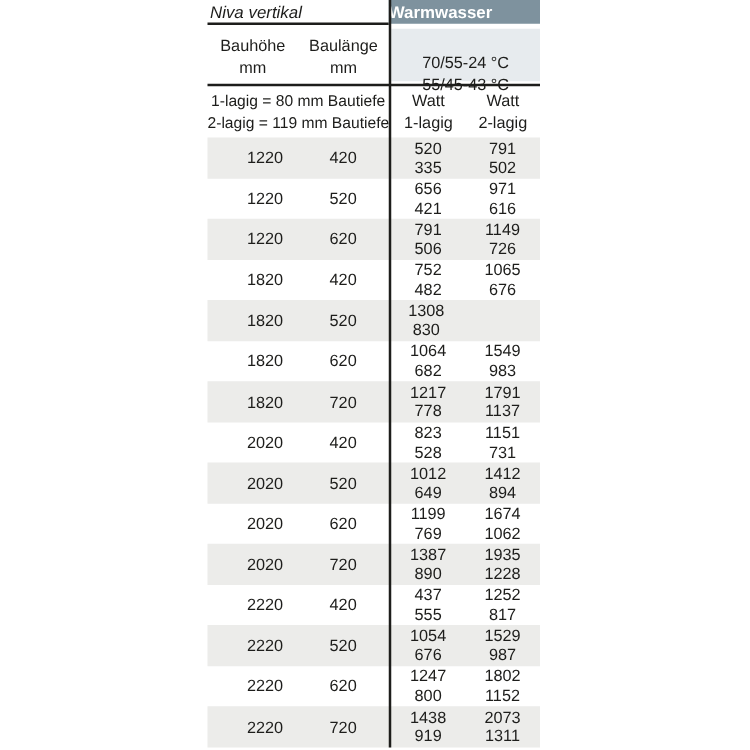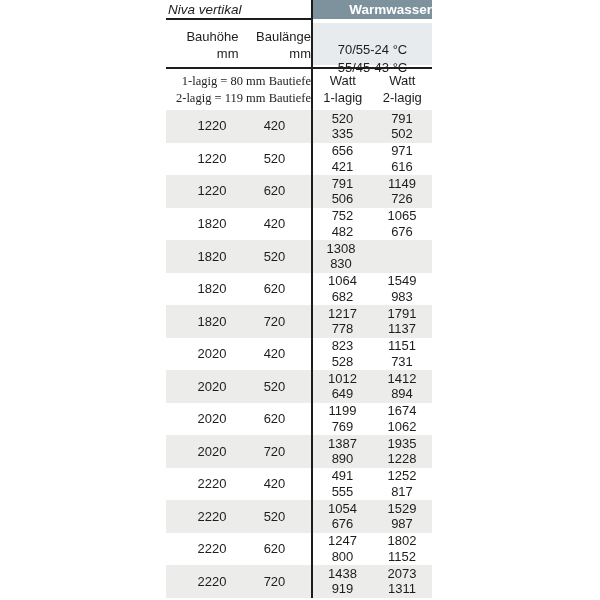--- a/index.html
+++ b/index.html
@@ -12,35 +12,35 @@
   .divider { position:absolute; left:145px; top:0; width:2px; height:598px;
     background:var(--rule-color, #1d1d1b); z-index:6; }
 
   .title-left { position:absolute; left:0; top:0; width:145px; height:20px;
     border-bottom:2px solid var(--rule-color, #1d1d1b);
     font-size:13.5px; line-height:19px; padding-left:2px;font-style:italic; }
 
   .title-right { position:absolute; left:145px; top:0; width:121px; height:19px;
     background:var(--accent-header-bg, #7e929e);
     color:var(--accent-header-text, #ffffff);
-    font-weight:bold; text-align:right; font-size:13.5px; line-height:19px; }
+    font-weight:bold; text-align:left; font-size:13.5px; line-height:19px; }
 
   .col-headers { position:absolute; left:0; top:24px; width:145px; display:flex;
     text-align:center; font-size:13px; line-height:17px; padding-top:4px; }
-  .col-headers > div { flex:1;text-align:right; }
+  .col-headers > div { flex:1; }
 
   .temp-block { position:absolute; left:147px; top:23px; width:119px; height:42px;
     background:var(--temp-block-bg, #e7ebee);
     text-align:center; font-size:13px; line-height:18px; padding-top:18px; }
 
   .midline { position:absolute; left:0; top:67px; width:266px; height:2px;
     background:var(--rule-color, #1d1d1b); }
 
   .depth-info { position:absolute; left:0; top:73px; width:145px;
-    text-align:right; font-size:12.5px; line-height:16.5px; white-space:nowrap;font-family:Liberation Serif, serif; }
+    text-align:center; font-size:12.5px; line-height:16.5px; white-space:nowrap; }
 
   .watt-headers { position:absolute; left:145px; top:73px; width:121px; display:flex;
     text-align:center; font-size:13px; line-height:16.5px; padding-left:2px; }
   .watt-headers > div { flex:1; }
 
   .data-rows { position:absolute; left:0; top:110px; width:266px; }
   .data-row { display:flex; height:32.53px; }
   .data-row:nth-child(odd) { background:var(--row-stripe-bg, #ececea); }
 
   .cell { display:flex; flex-direction:column; justify-content:center;
@@ -282,21 +282,21 @@
   </div>
 
   <div class="data-row">
     <div class="cell c-bh">
       <div>2220</div>
     </div>
     <div class="cell c-bl">
       <div>420</div>
     </div>
     <div class="cell c-w1">
-      <div>491</div>
+      <div>437</div>
       <div>555</div>
     </div>
     <div class="cell c-w2">
       <div>1252</div>
       <div>817</div>
     </div>
   </div>
 
   <div class="data-row">
     <div class="cell c-bh">

